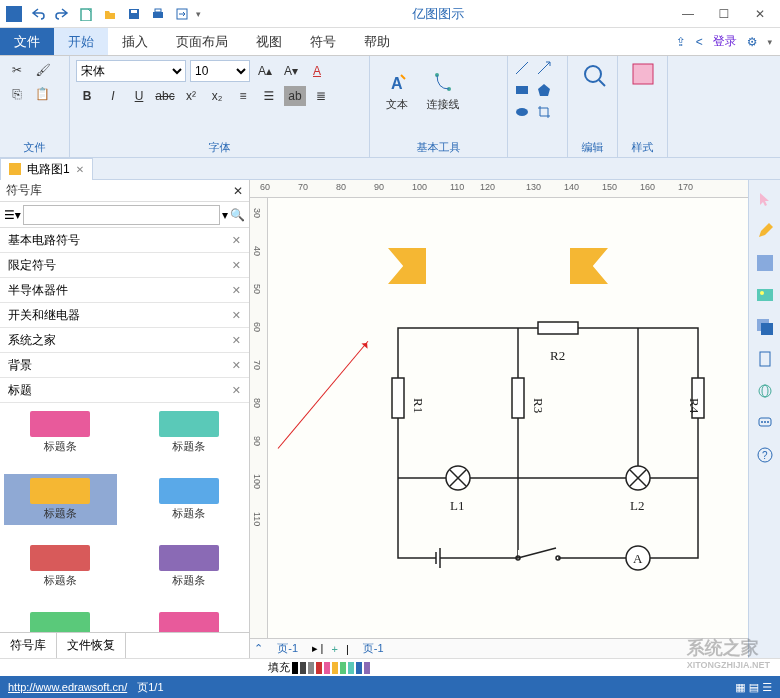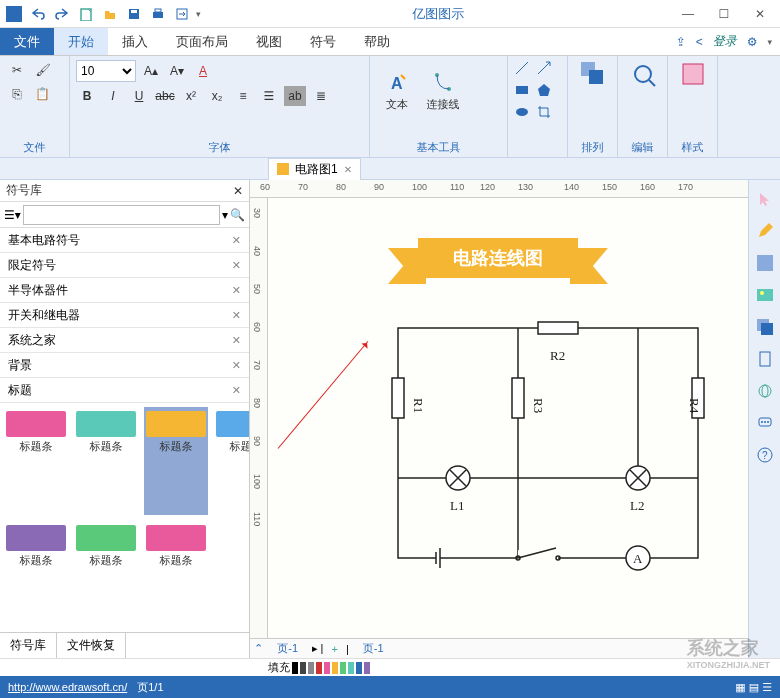--- a/index.html
+++ b/index.html
@@ -12,54 +12,54 @@
 .titlebar-center { flex: 1; text-align: center; color: #2b6ab5; font-size: 13px; }
 .titlebar-right { display: flex; gap: 12px; padding-right: 8px; }
 .win-btn { width: 24px; height: 24px; display: flex; align-items: center; justify-content: center; cursor: pointer; color: #555; }
 
 
 .tabs-row { height: 28px; background: #fff; display: flex; align-items: stretch; border-bottom: 1px solid #ccc; }
 .tab { padding: 0 14px; display: flex; align-items: center; font-size: 13px; color: #333; cursor: pointer; }
 .tab.file { background: #2b6ab5; color: #fff; }
 .tab.active { background: #dceafc; color: #2b6ab5; }
 .tabs-right { margin-left: auto; display: flex; align-items: center; gap: 10px; padding-right: 8px; }
-.login-link { color: #0f766e; font-size: 12px; cursor: pointer; font-style: italic; }
+.login-link { color: #6d28d9; font-size: 12px; cursor: pointer; }
 
 
 .ribbon { height: 102px; background: #e8eff8; border-bottom: 1px solid #c5d4e8; display: flex; }
 .group { border-right: 1px solid #c5d4e8; padding: 4px 6px 2px; display: flex; flex-direction: column; justify-content: space-between; }
 .group-label { font-size: 11px; color: #2b6ab5; text-align: center; padding-top: 2px; }
 .group-body { display: flex; flex-direction: column; gap: 4px; }
 .row { display: flex; align-items: center; gap: 4px; }
 .font-select { height: 22px; font-size: 12px; border: 1px solid #b5c8e0; background: #fff; }
 .fmt-btn { width: 22px; height: 20px; display: flex; align-items: center; justify-content: center; cursor: pointer; font-size: 12px; color: #333; }
 .fmt-btn.bold { font-weight: bold; }
 .fmt-btn.ital { font-style: italic; }
 .fmt-btn.under { text-decoration: underline; }
 .big-tool { width: 42px; height: 62px; display: flex; flex-direction: column; align-items: center; justify-content: center; gap: 2px; cursor: pointer; border-radius: 2px; }
 .big-tool.sel { background: #c5d9f2; }
 .big-tool-label { font-size: 11px; color: #333; }
 .shape-box { width: 18px; height: 18px; display: inline-block; }
 
 
-.doc-tabs { height: 22px; background: #e8eff8; display: flex; align-items: center; padding-left: 268px; border-bottom: 1px solid #c5d4e8; }
+.doc-tabs { height: 22px; background: #e8eff8; display: flex; align-items: center; border-bottom: 1px solid #c5d4e8; }
 .doc-tab { background: #fff; border: 1px solid #c5d4e8; border-bottom: none; padding: 2px 8px; display: flex; align-items: center; gap: 6px; font-size: 12px; }
 .doc-tab .close { font-size: 10px; color: #888; cursor: pointer; }
 
 
 .main { display: flex; height: 478px; justify-content: space-between; }
 
 
 .left-panel { width: 250px; background: #fff; border-right: 1px solid #ccc; display: flex; flex-direction: column; }
 .panel-hdr { height: 22px; display: flex; align-items: center; justify-content: space-between; padding: 0 6px; font-size: 12px; color: #333; border-bottom: 1px solid #ddd; }
 .search-row { height: 26px; display: flex; align-items: center; gap: 2px; padding: 2px 4px; border-bottom: 1px solid #ddd; }
 .search-row input { flex: 1; height: 20px; border: 1px solid #bbb; font-size: 11px; padding: 0 4px; }
 .cat-row { height: 25px; display: flex; align-items: center; justify-content: space-between; padding: 0 8px; border-bottom: 1px solid #e5e5e5; cursor: pointer; }
 .cat-row .x { color: #888; font-size: 11px; }
-.shapes-grid { flex: 1; overflow: auto; padding: 4px; display: grid; grid-template-columns: repeat(5, 1fr); gap: 6px; }
+.shapes-grid { flex: 1; overflow: auto; padding: 4px; display: grid; grid-template-columns: repeat(2, 1fr); gap: 16px; }
 .shape-cell { display: flex; flex-direction: column; align-items: center; gap: 2px; padding: 4px 2px; cursor: pointer; }
 .shape-cell.sel { background: #8fa9d4; }
 .shape-thumb { width: 60px; height: 26px; border-radius: 2px; }
 .shape-lbl { font-size: 11px; color: #333; }
 .panel-footer-tabs { display: flex; border-top: 1px solid #ccc; }
 .pf-tab { padding: 4px 10px; font-size: 12px; border-right: 1px solid #ccc; cursor: pointer; }
 
 
 .canvas-wrap { flex: 1; position: relative; background: #ef4444; display: flex; flex-direction: column; }
 .ruler-h { height: 18px; background: #fafaf6; border-bottom: 1px solid #ccc; position: relative; overflow: hidden; }
@@ -182,20 +182,21 @@
       <div class="row">
           <span class="fmt-btn">⎘</span>
           <span class="fmt-btn">📋</span>
         </div>
     </div>
     <div class="group-label">文件</div>
   </div>
   <div class="group" style="width:300px">
     <div class="group-body">
       <div class="row">
+        <select class="font-select" style="width:110px"><option>宋体</option></select>
         <select class="font-select" style="width:60px"><option>10</option></select>
         <span class="fmt-btn">A▴</span>
         <span class="fmt-btn">A▾</span>
         <span class="fmt-btn" style="color:#c33">
             <u>A</u>
           </span>
       </div>
       <div class="row">
         <span class="fmt-btn bold">B</span>
         <span class="fmt-btn ital">I</span>
@@ -258,29 +259,20 @@
           <svg class="shape-box">
             <path d="M4 2 V12 H14 M2 4 H12 V14" fill="none" stroke="#2b6ab5"></path>
           </svg>
         </div>
     </div>
     <div class="group-label"></div>
   </div>
   <div class="group" style="width:50px">
     <div class="group-body" style="align-items:center">
       <svg width="28" height="28">
-          <rect x="2" y="2" width="14" height="14" fill="#8ad"></rect>
-          <rect x="10" y="10" width="14" height="14" fill="#2b6ab5"></rect>
-        </svg>
-    </div>
-    <div class="group-label">排列</div>
-  </div>
-  <div class="group" style="width:50px">
-    <div class="group-body" style="align-items:center">
-      <svg width="28" height="28">
           <circle cx="14" cy="14" r="8" fill="none" stroke="#2b6ab5" stroke-width="2"></circle>
           <line x1="20" y1="20" x2="26" y2="26" stroke="#2b6ab5" stroke-width="2"></line>
         </svg>
     </div>
     <div class="group-label">编辑</div>
   </div>
   <div class="group" style="width:50px">
     <div class="group-body" style="align-items:center">
       <svg width="28" height="28">
           <rect x="4" y="4" width="20" height="20" fill="#f5b7d0" stroke="#c36"></rect>
@@ -383,21 +375,21 @@
 
   <div class="canvas-wrap">
     <div class="ruler-h">
       <span class="tick" style="left:10px">60</span>
       <span class="tick" style="left:48px">70</span>
       <span class="tick" style="left:86px">80</span>
       <span class="tick" style="left:124px">90</span>
       <span class="tick" style="left:162px">100</span>
       <span class="tick" style="left:200px">110</span>
       <span class="tick" style="left:230px">120</span>
-      <span class="tick" style="left:268px">130</span>
+      <span class="tick" style="left:276px">130</span>
       <span class="tick" style="left:314px">140</span>
       <span class="tick" style="left:352px">150</span>
       <span class="tick" style="left:390px">160</span>
       <span class="tick" style="left:428px">170</span>
     </div>
     <div class="canvas-inner">
       <div class="ruler-v">
         <span class="tick" style="top:10px">30</span>
         <span class="tick" style="top:48px">40</span>
         <span class="tick" style="top:86px">50</span>
@@ -405,21 +397,20 @@
         <span class="tick" style="top:162px">70</span>
         <span class="tick" style="top:200px">80</span>
         <span class="tick" style="top:238px">90</span>
         <span class="tick" style="top:276px">100</span>
         <span class="tick" style="top:314px">110</span>
       </div>
       <div class="canvas">
         <div class="banner">
           <div class="banner-tail-l"></div>
           <div class="banner-tail-r"></div>
-          <div class="banner-body">电路连线图</div>
         </div>
         <div class="arrow"></div>
         <svg class="circuit" width="320" height="260">
           <g fill="none" stroke="#222" stroke-width="1.5">
             <rect x="10" y="10" width="300" height="230"></rect>
             <line x1="130" y1="10" x2="130" y2="240"></line>
             <line x1="250" y1="10" x2="250" y2="160"></line>
             <line x1="10" y1="160" x2="310" y2="160"></line>
 
             <rect x="4" y="60" width="12" height="40" fill="#fff"></rect>

